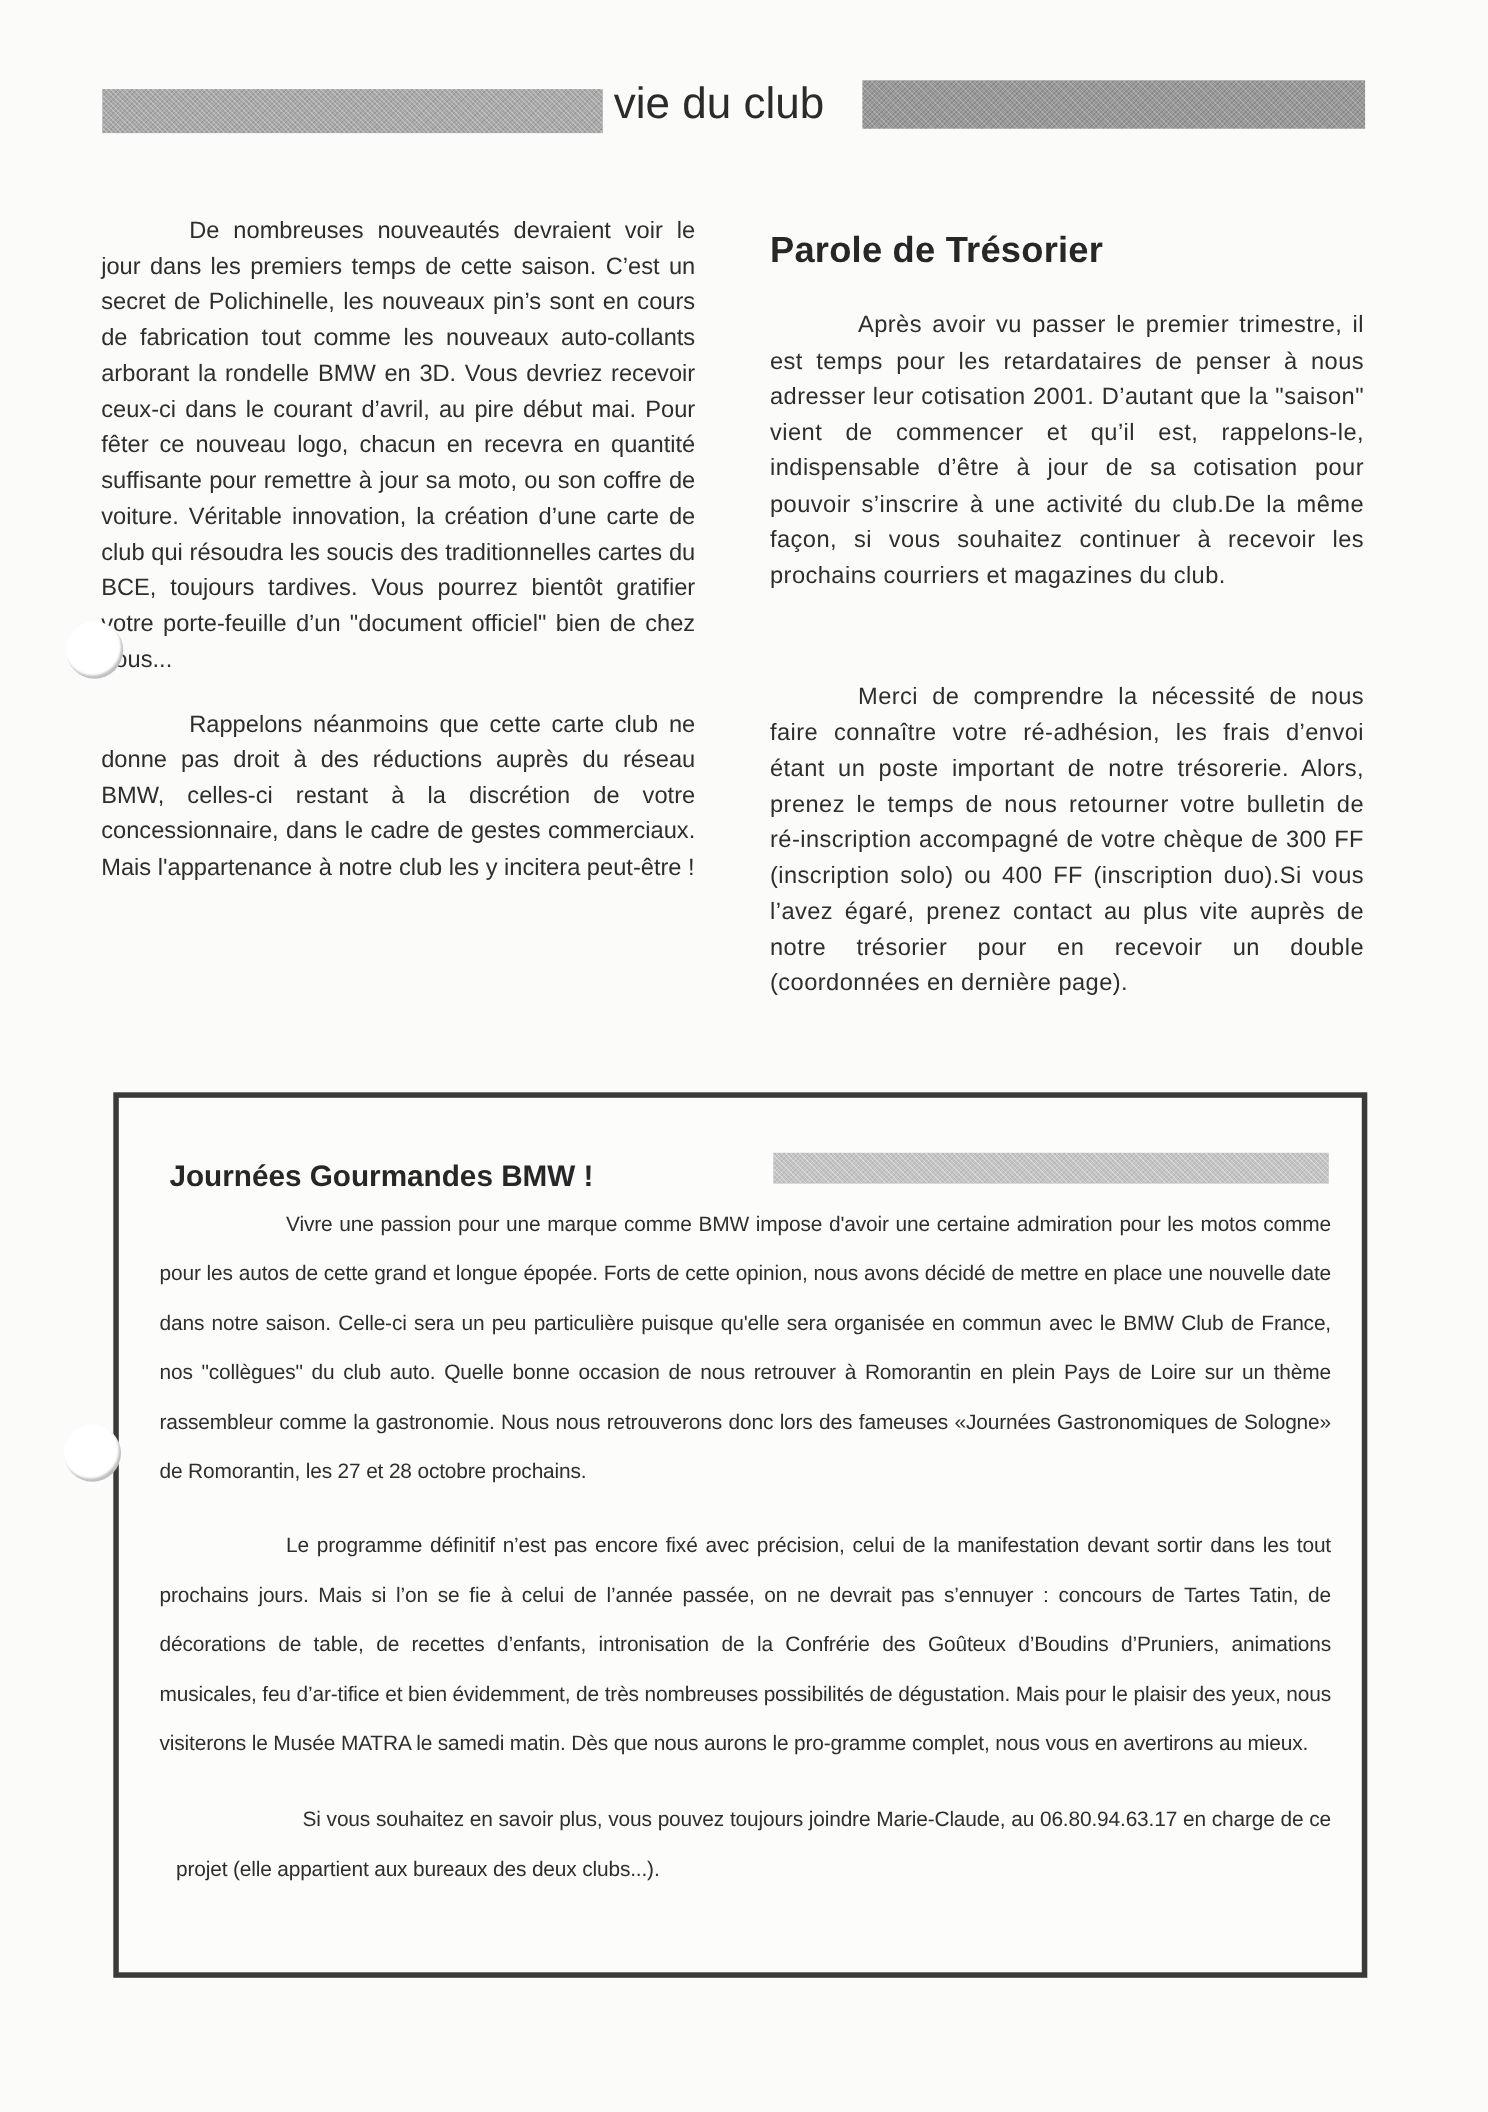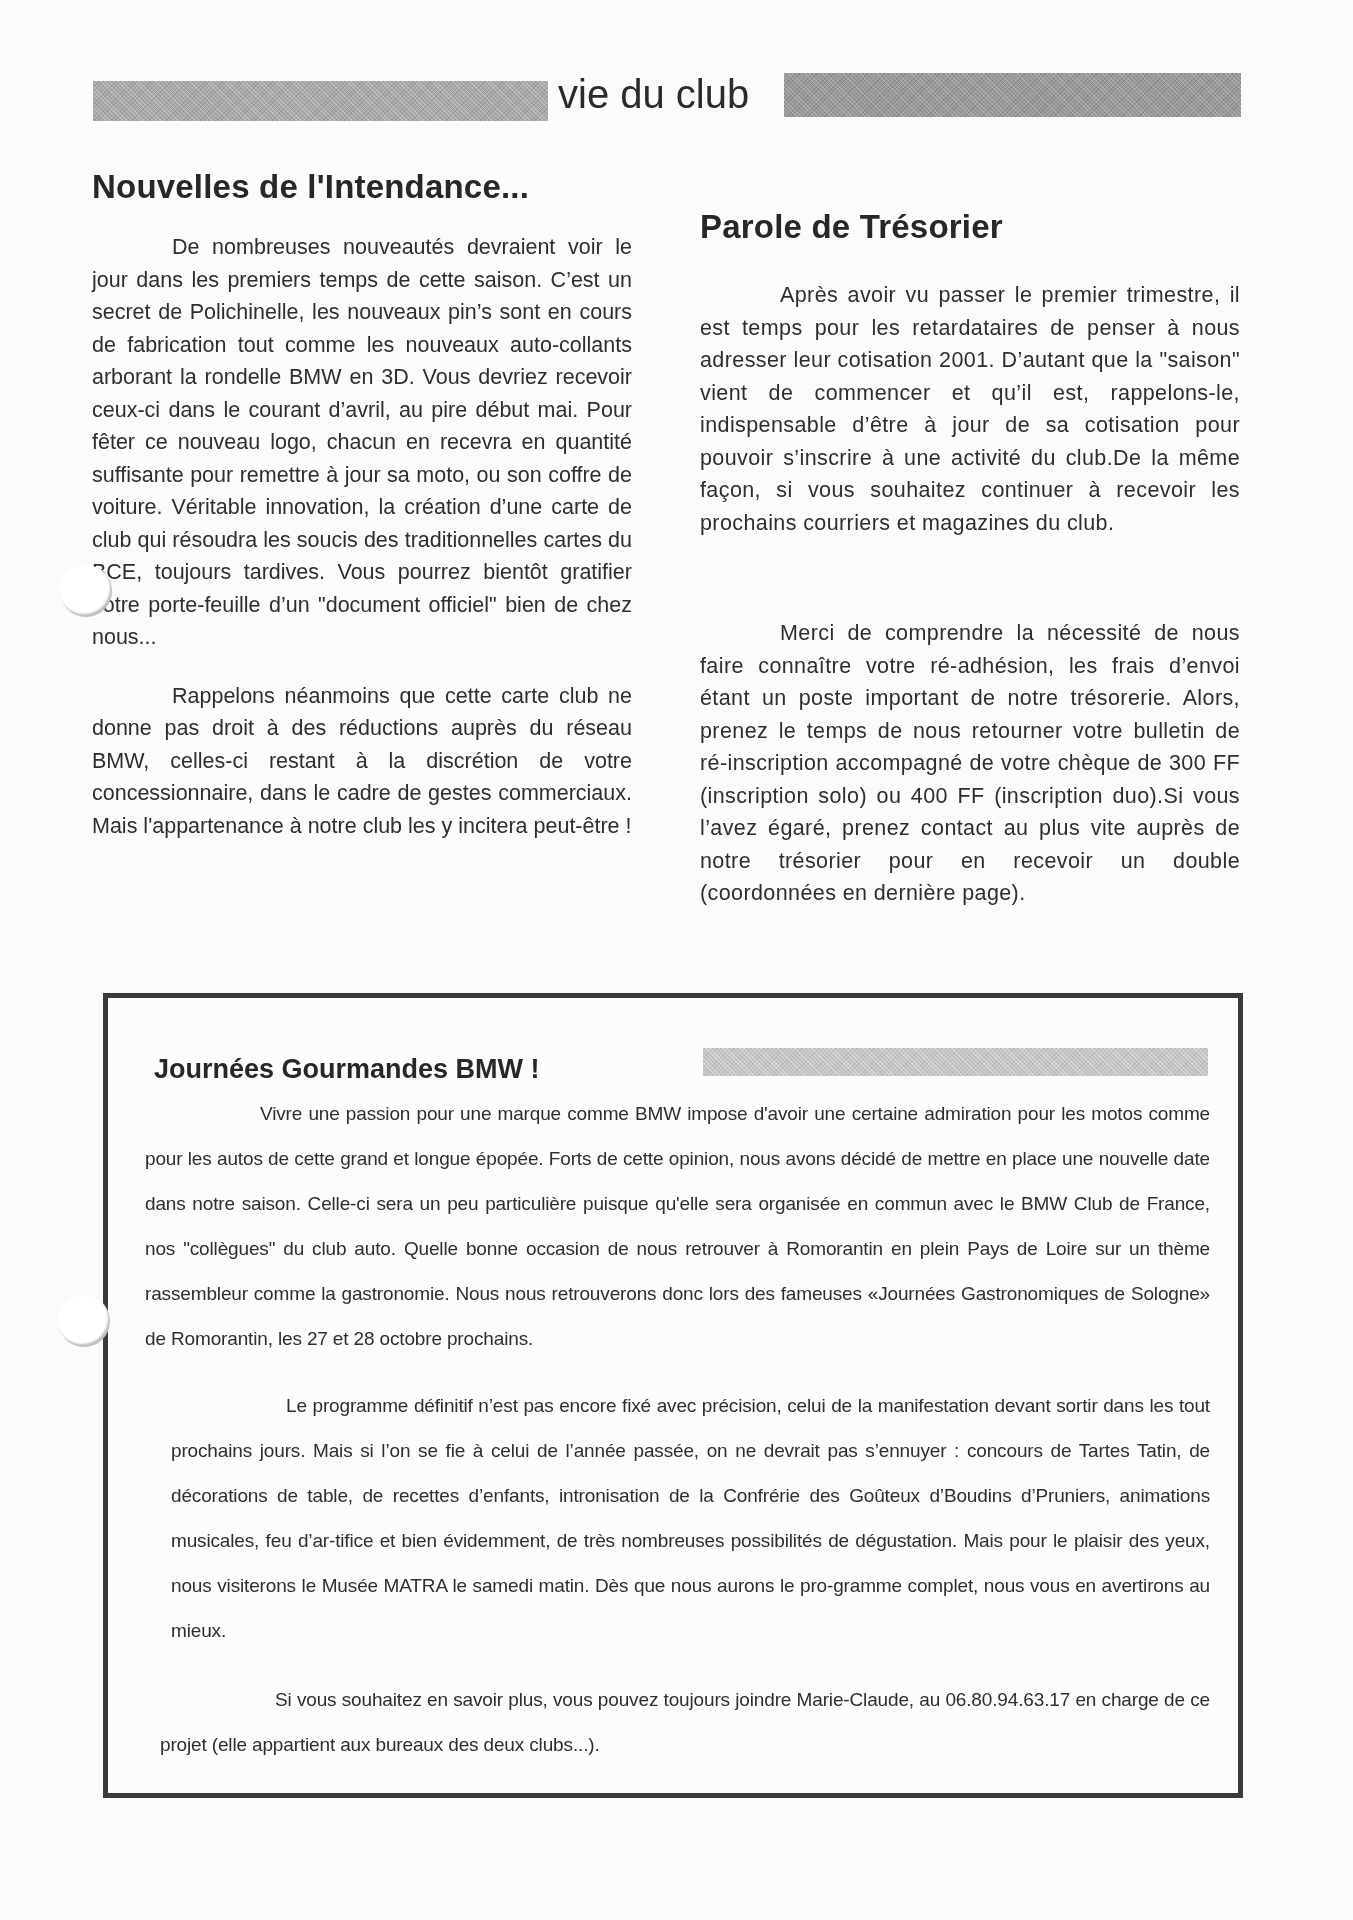--- a/index.html
+++ b/index.html
@@ -47,40 +47,39 @@
     background:
       repeating-linear-gradient(45deg, rgba(255,255,255,0.35) 0 1px, rgba(0,0,0,0) 1px 3px),
       repeating-linear-gradient(-45deg, rgba(0,0,0,0.06) 0 1px, rgba(0,0,0,0) 1px 3px),
       #c4c4c4;
   }
   #gourmand-body { position: absolute; left: 37px; top: 93px; width: 1065px; }
   #gourmand-body .para {
     font-size: 19px; line-height: 45px; text-indent: 115px; letter-spacing: -0.15px;
     transform: scaleX(1); 
   }
-  #gourmand-body .g2 { margin-top: 22px; margin-left: 26px; }
+  #gourmand-body .g2 { margin-top: 22px; }
   #gourmand-body .g3 { margin-top: 24px; }
   #gourmand-body .g4 { margin-top: 24px; margin-left: 15px; }
 
   .punch {
     position: absolute; width: 52px; height: 52px; border-radius: 50%;
     background: #ffffff; box-shadow: inset -2px -3px 2px rgba(0,0,0,0.25);
   }
   #punch-1 { left: 60px; top: 565px; }
   #punch-2 { left: 58px; top: 1295px; }
 </style>
 </head>
 <body>
 
 <div class="band" id="band-left"></div>
 <div id="section-title">vie du club</div>
 <div class="band" id="band-right"></div>
 
 <div class="col" id="col-left">
-  <h2 class="art-title">Nouvelles de l'Intendance...</h2>
   <p class="para p1">De nombreuses nouveautés devraient voir le jour dans les premiers temps de cette saison. C’est un secret de Polichinelle, les nouveaux pin’s sont en cours de fabrication tout comme les nouveaux auto-collants arborant la rondelle BMW en 3D. Vous devriez recevoir ceux-ci dans le courant d’avril, au pire début mai. Pour fêter ce nouveau logo, chacun en recevra en quantité suffisante pour remettre à jour sa moto, ou son coffre de voiture. Véritable innovation, la création d’une carte de club qui résoudra les soucis des traditionnelles cartes du BCE, toujours tardives. Vous pourrez bientôt gratifier votre porte-feuille d’un "document officiel" bien de chez nous...</p>
   <p class="para p2">Rappelons néanmoins que cette carte club ne donne pas droit à des réductions auprès du réseau BMW, celles-ci restant à la discrétion de votre concessionnaire, dans le cadre de gestes commerciaux. Mais l'appartenance à notre club les y incitera peut-être !</p>
 </div>
 
 <div class="col" id="col-right">
   <h2 class="art-title">Parole de Trésorier</h2>
   <p class="para p1">Après avoir vu passer le premier trimestre, il est temps pour les retardataires de penser à nous adresser leur cotisation 2001. D’autant que la "saison" vient de commencer et qu’il est, rappelons-le, indispensable d’être à jour de sa cotisation pour pouvoir s’inscrire à une activité du club.De la même façon, si vous souhaitez continuer à recevoir les prochains courriers et magazines du club.</p>
   <p class="para p2">Merci de comprendre la nécessité de nous faire connaître votre ré-adhésion, les frais d’envoi étant un poste important de notre trésorerie. Alors, prenez le temps de nous retourner votre bulletin de ré-inscription accompagné de votre chèque de 300 FF (inscription solo) ou 400 FF (inscription duo).Si vous l’avez égaré, prenez contact au plus vite auprès de notre trésorier pour en recevoir un double (coordonnées en dernière page).</p>
 </div>
 

